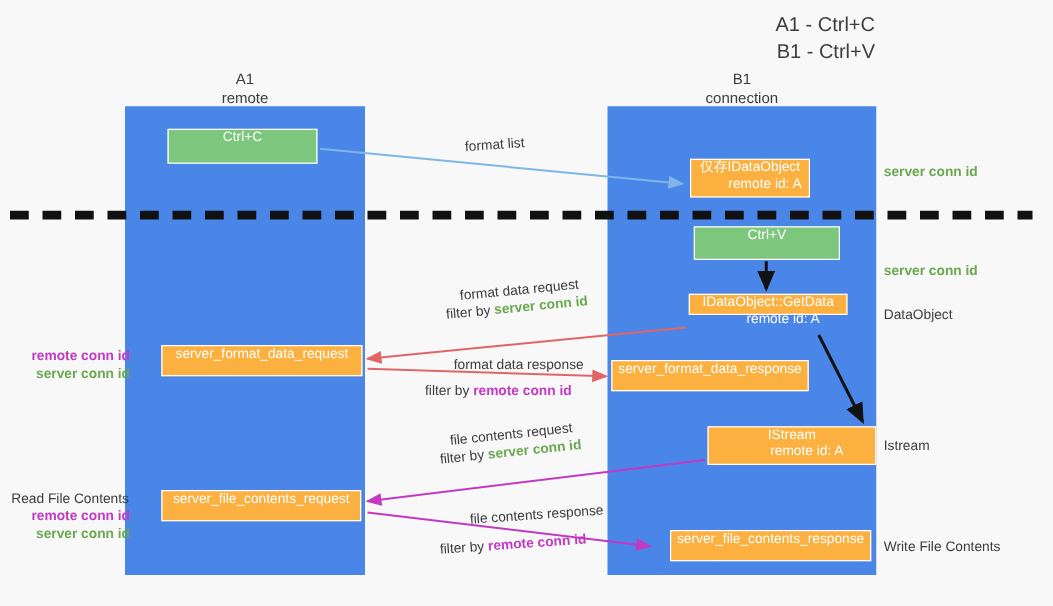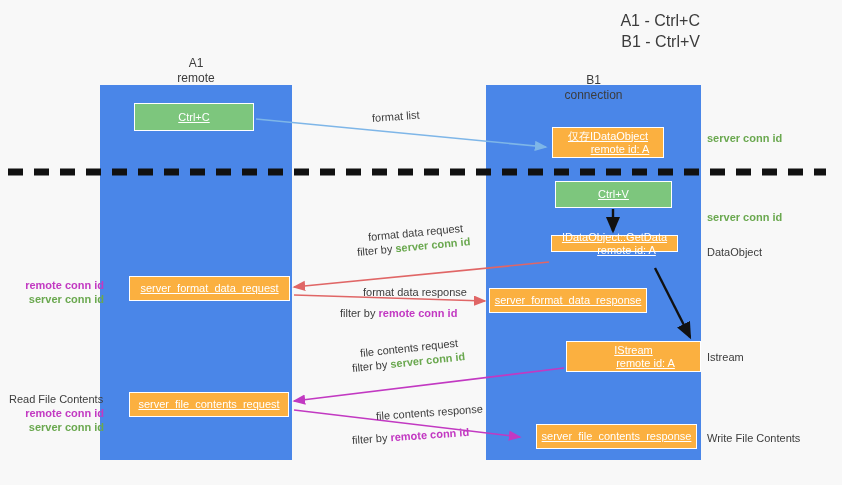--- a/index.html
+++ b/index.html
@@ -14,36 +14,36 @@
   svg.layer{position:absolute;left:0;top:0;width:842px;height:485px;pointer-events:none;}
 
   
   .lane{position:absolute;background:#4a86e8;}
   #lane-a1{left:100px;top:85px;width:192px;height:375px;}
   #lane-b1{left:486px;top:85px;width:215px;height:375px;}
 
   
   .lane-header{position:absolute;text-align:center;color:#3c3c3c;font-size:12px;line-height:15px;}
   #hdr-a1{left:110px;top:56px;width:172px;}
-  #hdr-b1{left:496px;top:56px;width:195px;margin-top:17px;}
+  #hdr-b1{left:496px;top:56px;width:195px;}
 
   
   #title{position:absolute;left:0;top:10px;width:700px;text-align:right;
          font-size:16px;line-height:21px;color:#3c3c3c;}
 
   
   .node{position:absolute;box-sizing:border-box;display:flex;flex-direction:column;
-        align-items:center;justify-content:center;color:#ffffff;font-size:11px;
-        line-height:13px;text-align:center;border:1px solid #ffffff;text-decoration:underline;}
+        align-items:center;color:#ffffff;font-size:11px;
+        line-height:13px;text-align:center;border:1px solid #ffffff;}
   .node.green{background:#7dc67d;}
   .node.orange{background:#fbb040;}
   .node .l2{font-size:11px;margin-left:24px;}
 
   #n-ctrlc{left:134px;top:103px;width:120px;height:28px;}
-  #n-idataobject{left:552px;top:127px;width:112px;height:31px;}
+  #n-idataobject{left:552px;top:127px;width:96px;height:31px;}
   #n-ctrlv{left:555px;top:181px;width:117px;height:27px;}
   #n-getdata{left:551px;top:235px;width:127px;height:17px;}
   #n-fmt-req{left:129px;top:276px;width:161px;height:25px;}
   #n-fmt-resp{left:489px;top:288px;width:158px;height:25px;}
   #n-istream{left:566px;top:341px;width:135px;height:31px;}
   #n-file-req{left:129px;top:392px;width:160px;height:25px;}
   #n-file-resp{left:536px;top:424px;width:161px;height:25px;}
 
   
   .ann{position:absolute;font-size:11px;line-height:14px;color:#3c3c3c;white-space:nowrap;}

